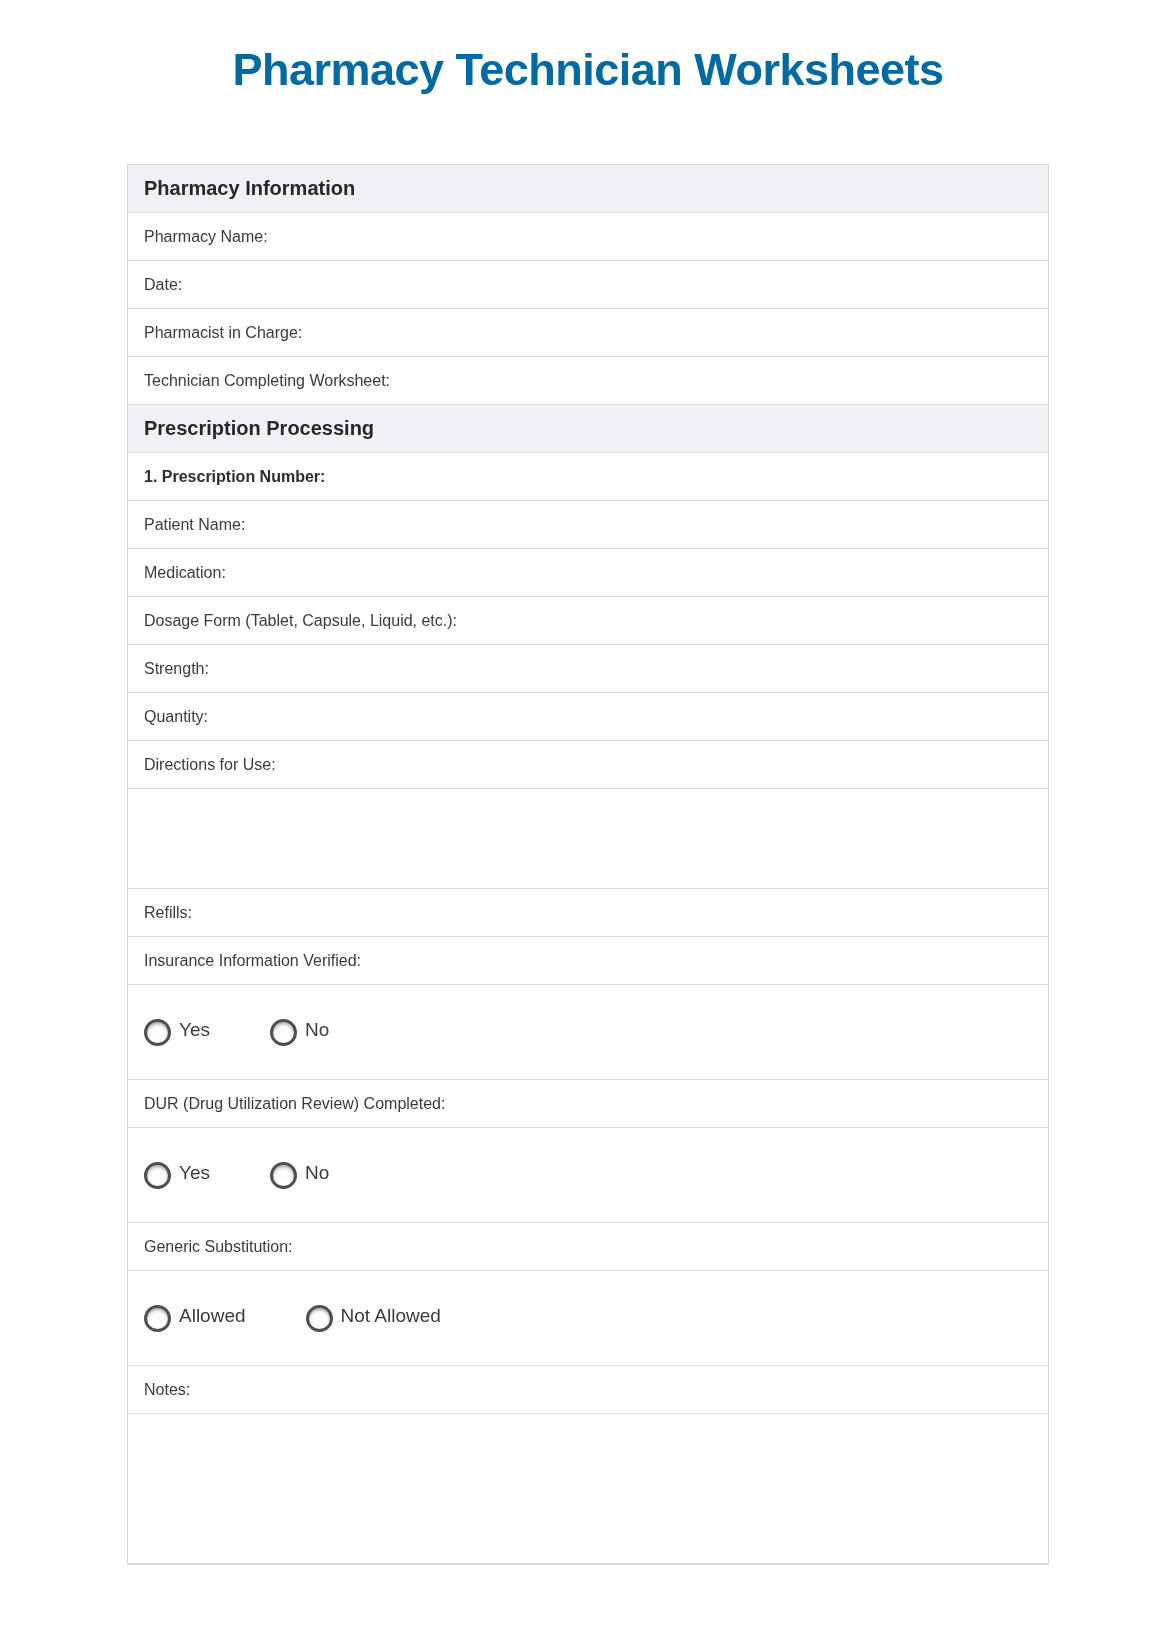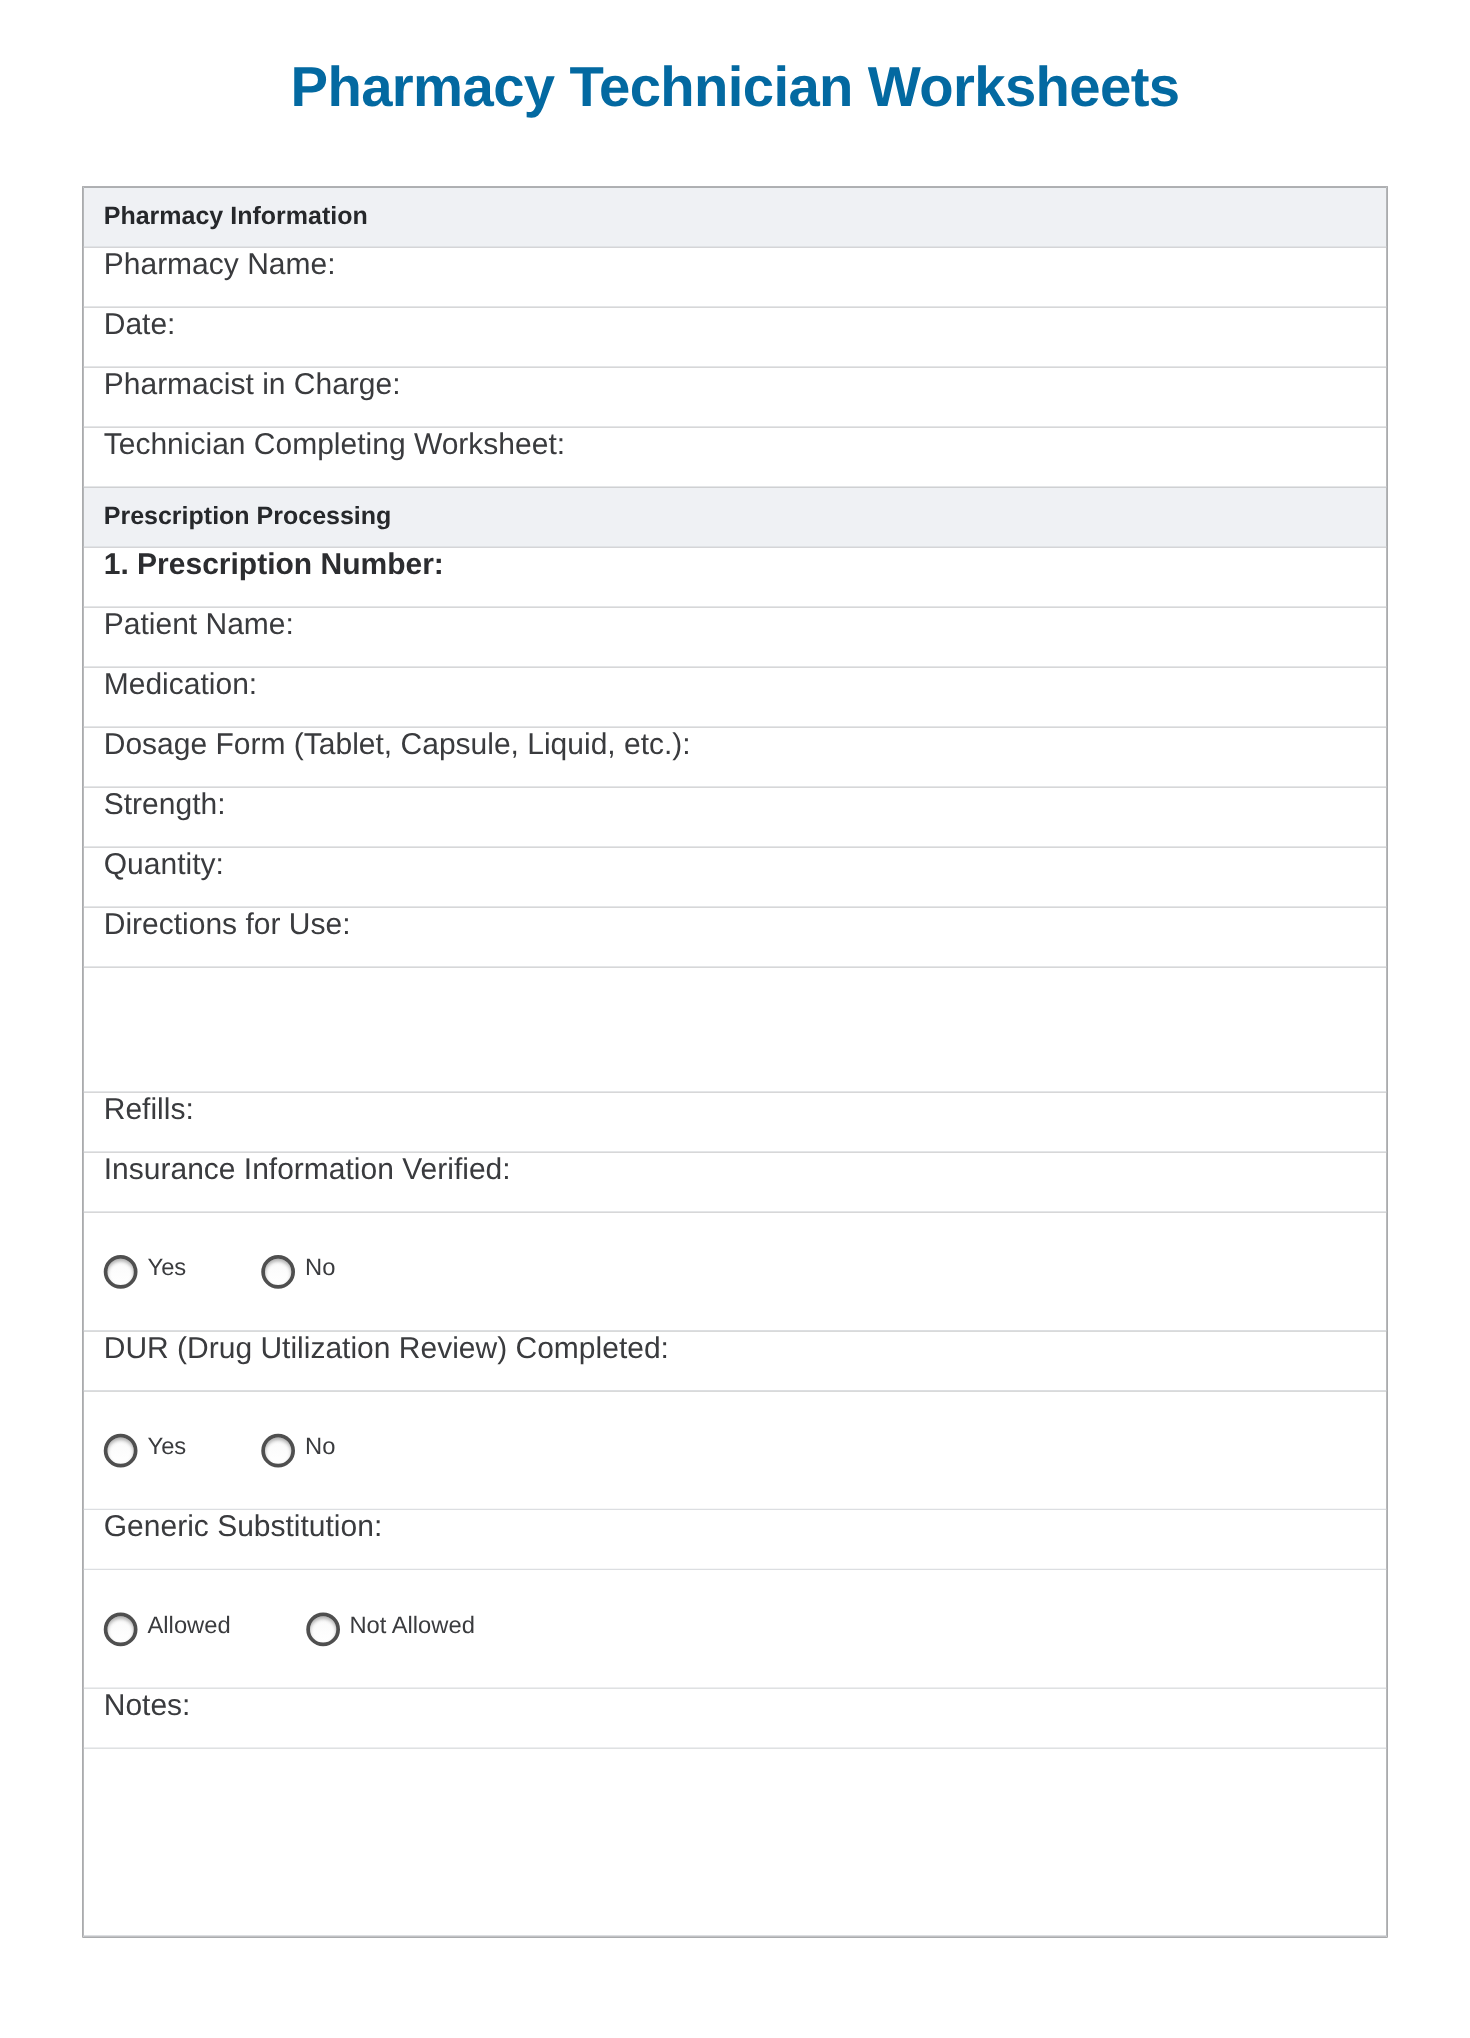--- a/index.html
+++ b/index.html
@@ -15,35 +15,36 @@
   }
   .page-title {
     margin-top: 44px;
     text-align: center;
     font-size: 45px;
     font-weight: 700;
     letter-spacing: -0.5px;
     color: #0369a1;
   }
   .form-table {
-    width: 1044px;
-    margin: 53px auto 0 auto;
+    width: 922px;
+    margin: 68px auto 0 auto;
     border: 1px solid #d6d8db;
-    background: #000000;
+    background: #7dd3fc;
   }
   .row {
     border-bottom: 1px solid #dcdee1;
     background: #ffffff;
   }
   .row:last-child { border-bottom: 1px solid #dcdee1; }
   .row-label {
     height: 48px;
     display: flex;
+    align-items: center;
     padding: 0 16px;
-    font-size: 24px;
+    font-size: 16px;
     color: #3a3b3e;
   }
   .row-section {
     height: 48px;
     display: flex;
     align-items: center;
     padding: 0 16px;
     font-size: 20px;
     font-weight: 700;
     color: #26282b;

